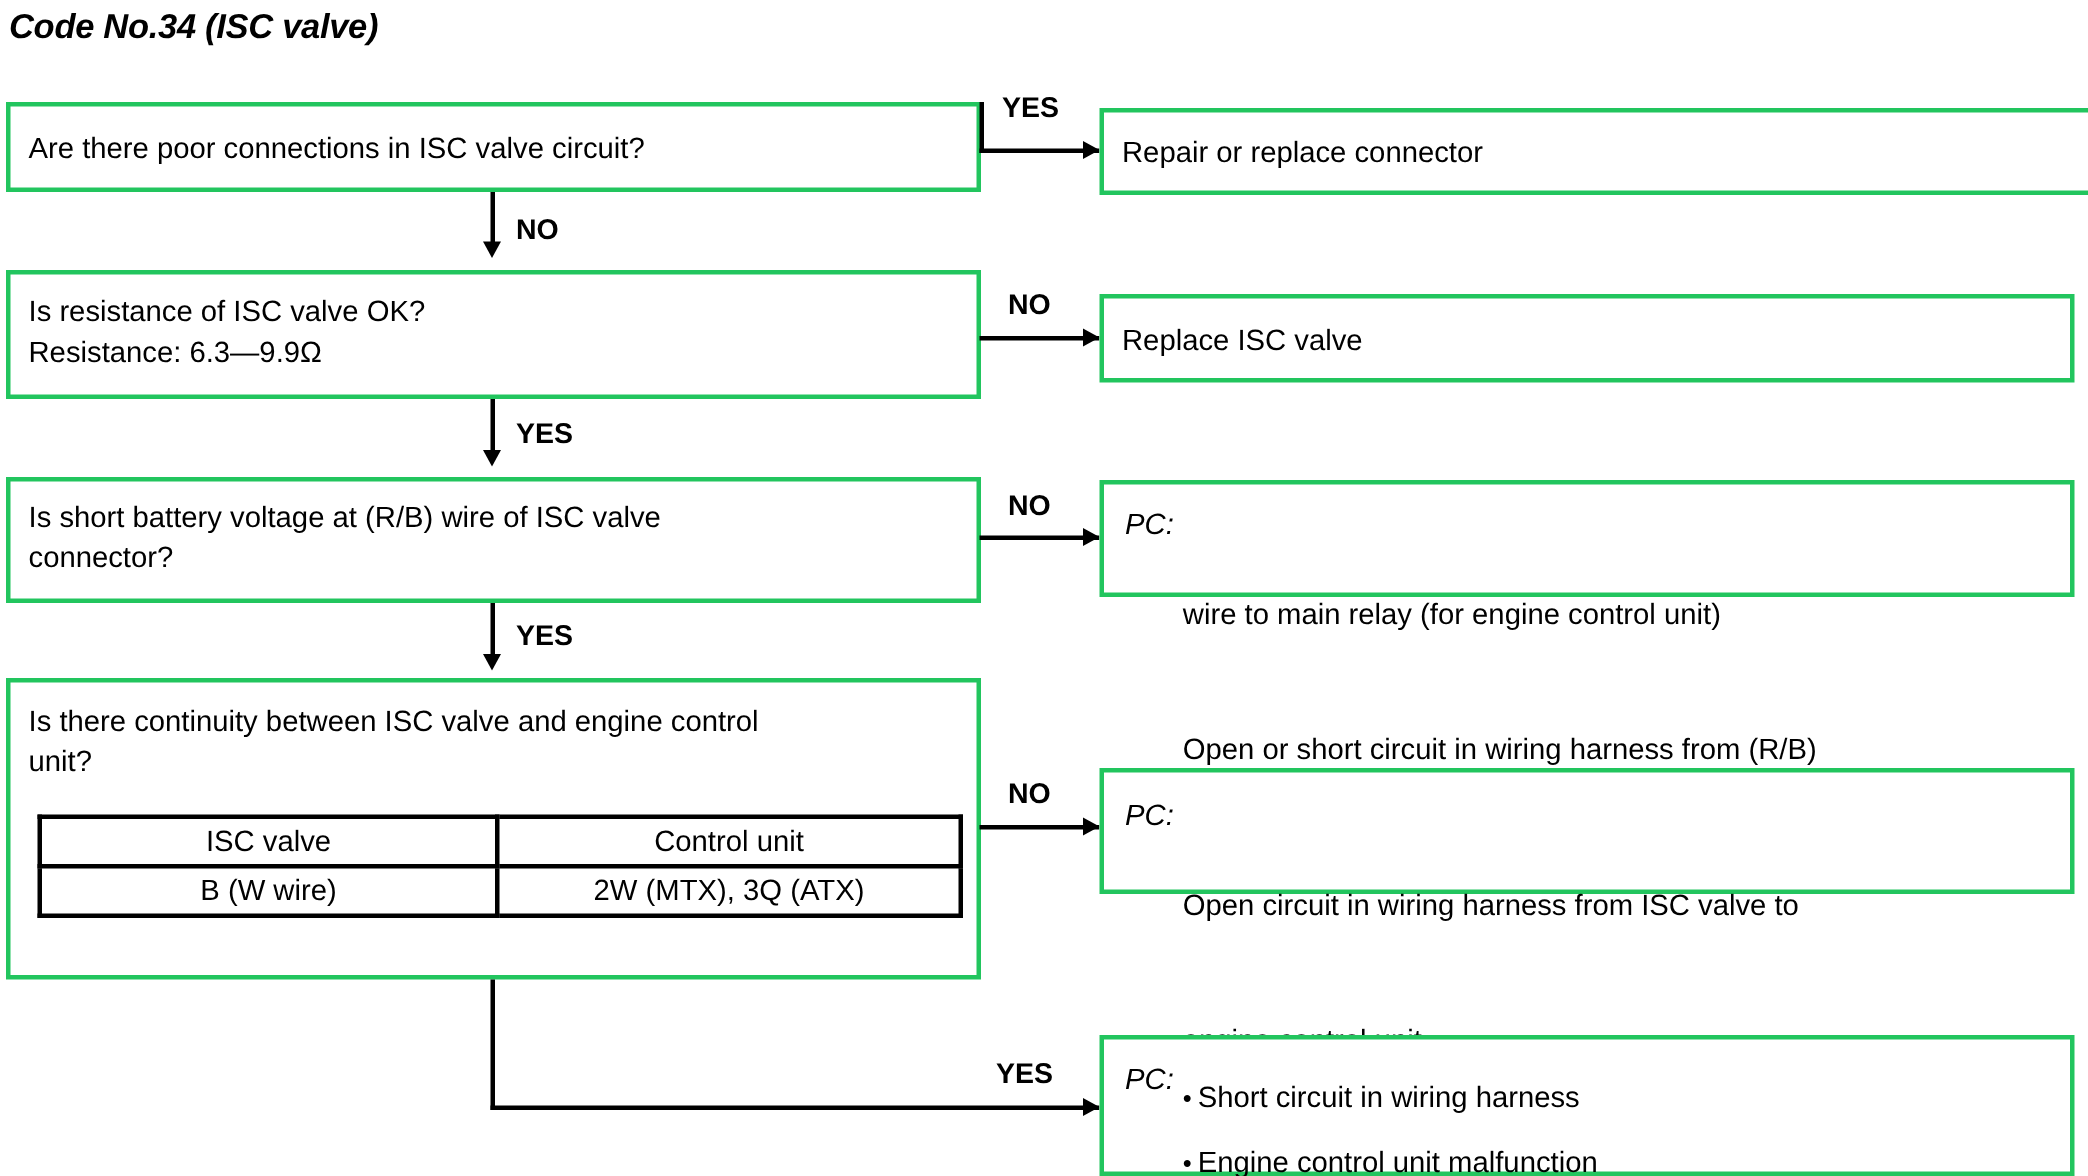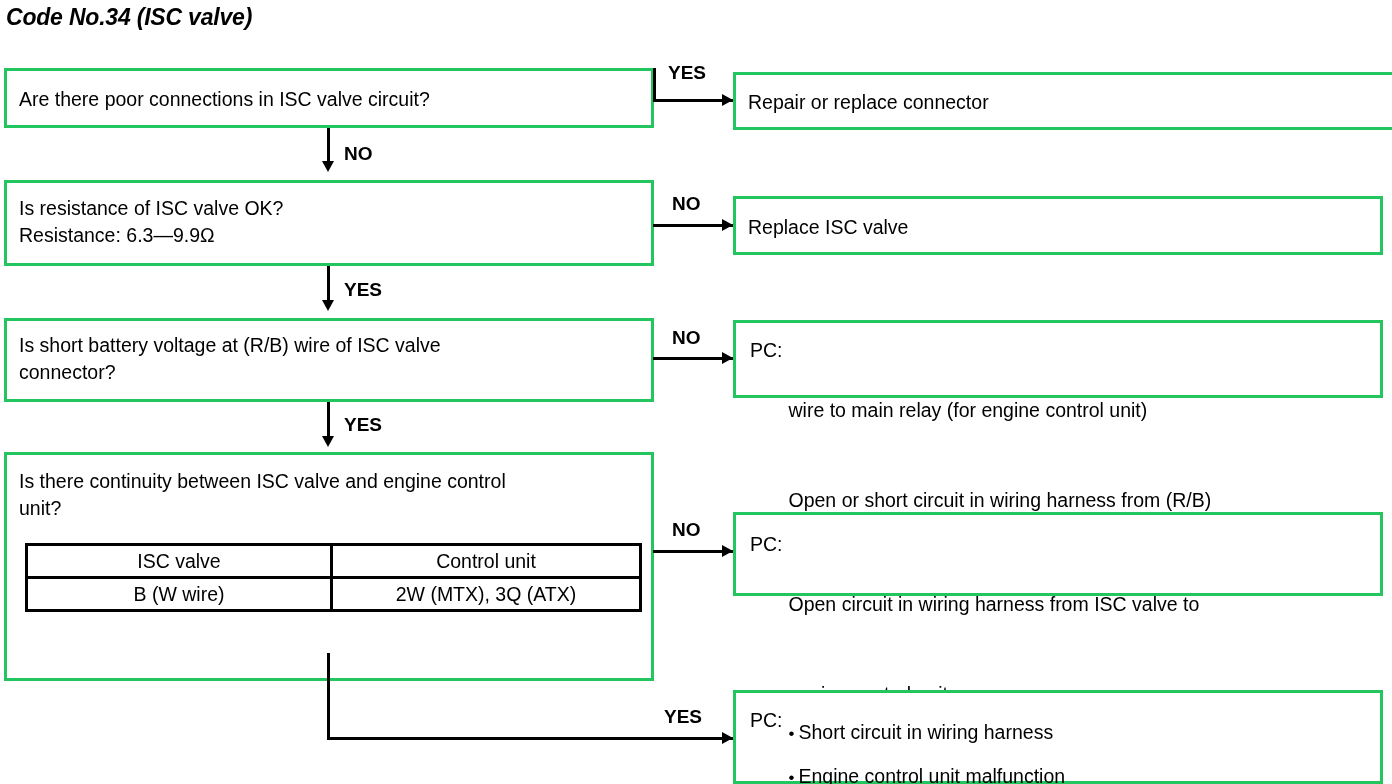--- a/index.html
+++ b/index.html
@@ -44,20 +44,21 @@
   .pcwrap {
     position: absolute;
     left: 14px;
     font-size: 19.5px;
     line-height: 30px;
     display: flex;
   }
   .pcwrap .pclabel {
     white-space: pre;
     padding-right: 6px;
+    font-style: italic;
   }
   .pcwrap .pclines {
     white-space: pre;
   }
   .bullets {
     list-style: none;
     margin: 0;
     padding: 0;
   }
   .bullets li {
@@ -166,21 +167,21 @@
   <div class="box" style="left:733px; top:320px; width:650px; height:78px;">
     <div class="pcwrap" style="top:12px;">
       <span class="pclabel">PC:</span>
       <span class="pclines">
         <span style="display:block;">wire to main relay (for engine control unit)</span>
         <span style="display:block;">Open or short circuit in wiring harness from (R/B)</span>
       </span>
     </div>
   </div>
 
-  <div class="box" style="left:4px; top:452px; width:650px; height:229px;">
+  <div class="box" style="left:4px; top:452px; width:650px; height:201px;">
     <div class="txt" style="top:13px;">Is there continuity between ISC valve and engine control</div>
     <div class="txt" style="top:40px;">unit?</div>
 
     <table class="inner" style="left:18px; top:88px; width:614px;">
       <colgroup>
           <col style="width:305px;">
           <col style="width:309px;">
         </colgroup>
       <tbody>
         <tr>

